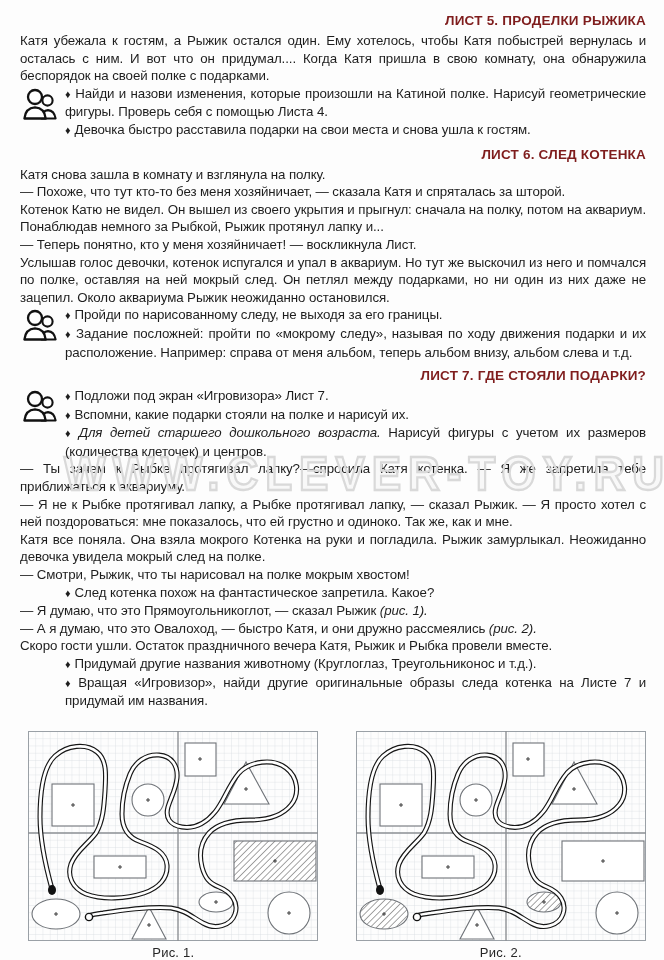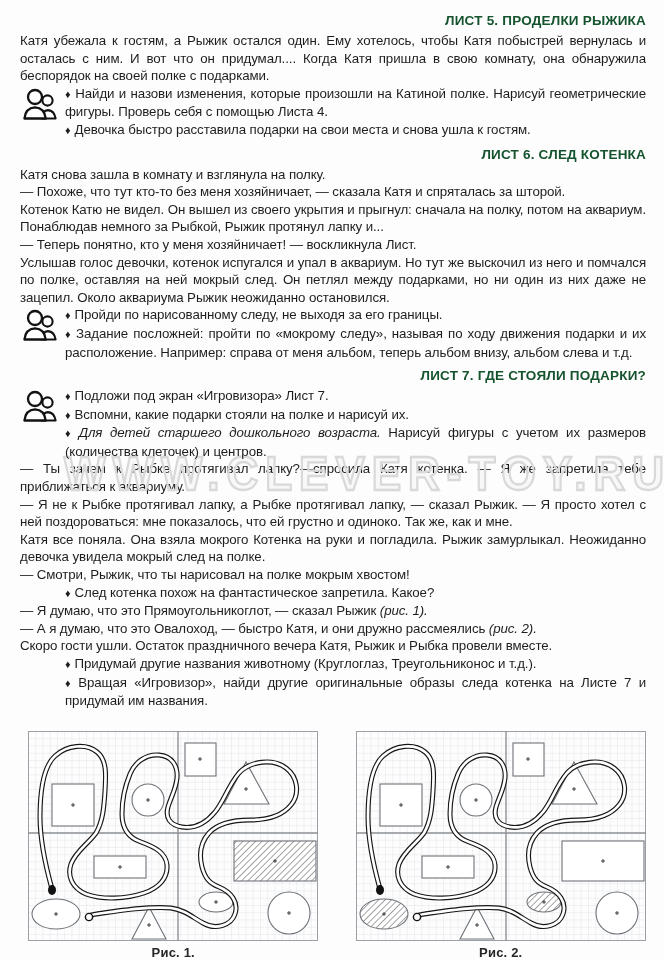--- a/index.html
+++ b/index.html
@@ -7,40 +7,40 @@
     width:664px;height:960px;
     background:#fdfdfd;
     font-family:"Liberation Sans",sans-serif;
     color:#1e1e1e;
     position:relative;
     overflow:hidden;
   }
   .page{position:relative;width:664px;height:960px;padding:10px 18px 0 20px;box-sizing:border-box;}
   .sheet-title{
     font-size:13.5px;font-weight:bold;letter-spacing:.2px;
-    text-align:right;color:#14532d;
+    text-align:right;color:#7f1d1d;
     margin:3px 0 3px 0;line-height:16px;
   }
   .sheet-title.gap{margin-top:7px;}
   .para{
     margin:0;font-size:13.3px;line-height:17.6px;
     text-align:justify;letter-spacing:-.1px;
   }
   .task-block{position:relative;padding-left:45px;}
   .icon-people{position:absolute;left:2px;top:3px;width:36px;height:32px;}
   .task{
     margin:0;font-size:13.3px;line-height:17.6px;
     text-align:justify;letter-spacing:-.1px;
   }
   .task .bullet{font-size:11px;margin-right:4px;}
   .indent{margin-left:45px;}
   .figures-row{
     display:flex;gap:37px;margin-top:21px;margin-left:8px;
   }
-  .figure{width:312px;font-weight:bold;}
+  .figure{width:312px;}
   .figure-canvas{width:290px;height:210px;display:block;}
   .figure-caption{
     text-align:center;font-size:13px;color:#262626;
     margin-top:4px;letter-spacing:.2px;
   }
   .watermark{
     position:absolute;left:64px;top:449px;
     font-size:44px;font-weight:bold;letter-spacing:7px;
     color:rgba(0,0,0,0.02);
     -webkit-text-stroke:2.2px #d9d9d9;

